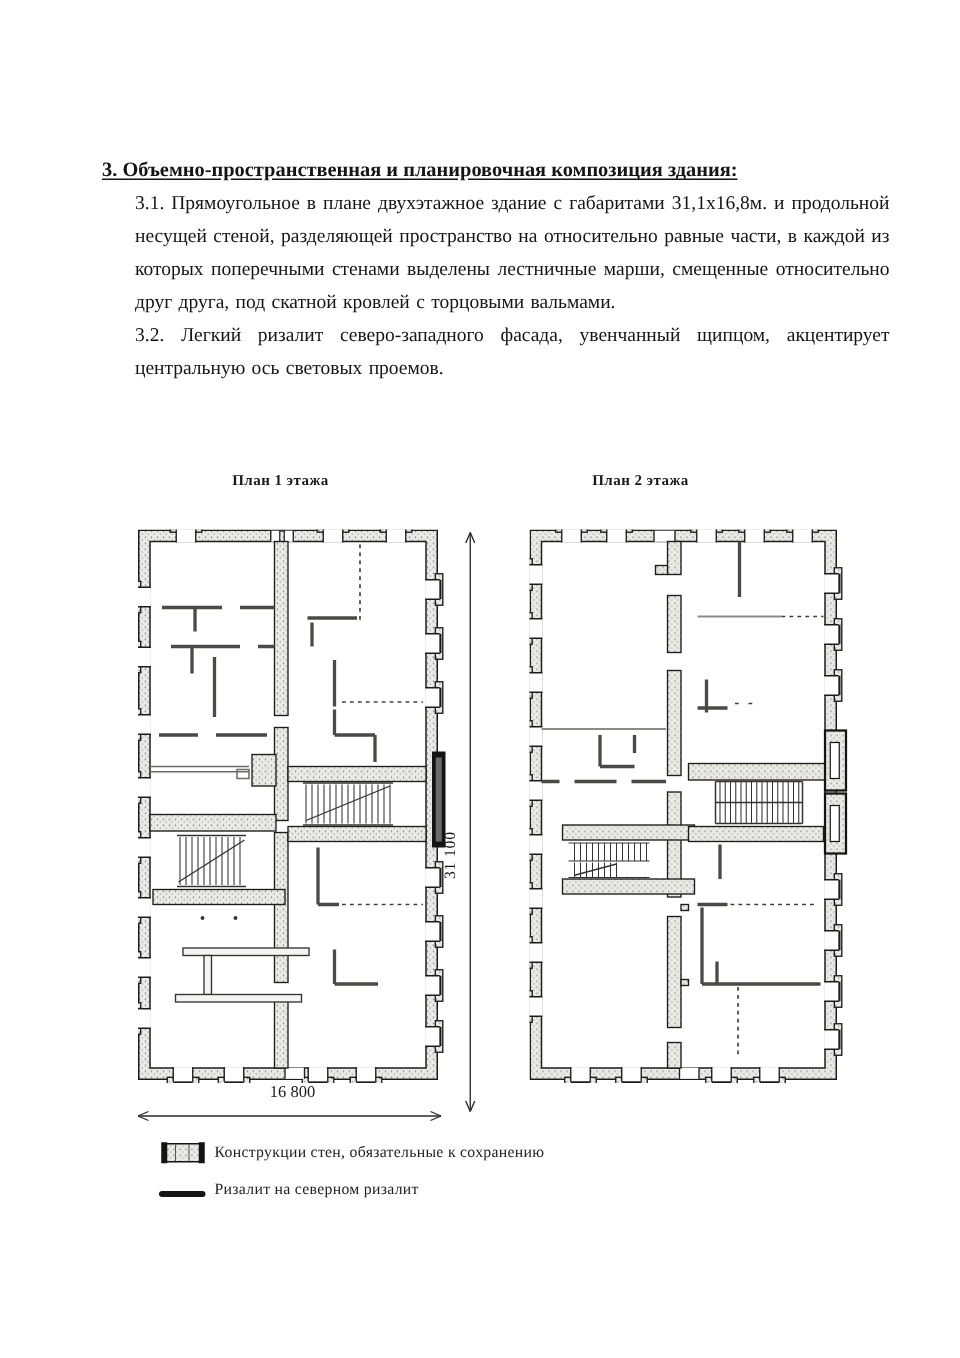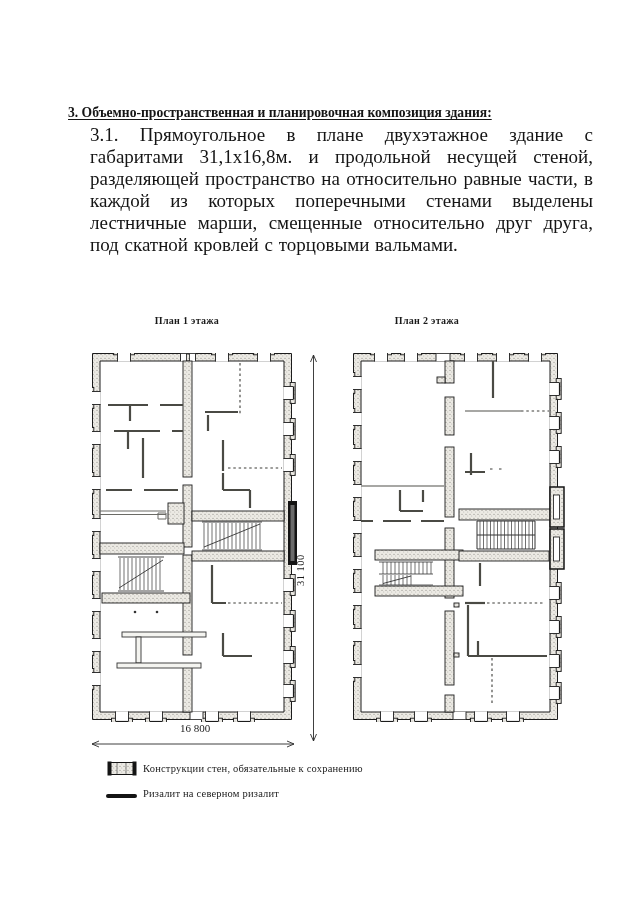--- a/index.html
+++ b/index.html
@@ -2,21 +2,21 @@
 <html><head>
 <meta charset="utf-8">
 <style>
   html,body{margin:0;padding:0;background:#fff;}
   .page{position:relative;width:640px;height:905px;background:#ffffff;overflow:hidden;
         font-family:"Liberation Serif", serif;color:#151515;}
   .heading{position:absolute;left:68px;top:104px;width:524px;
            font-weight:700;font-size:13.6px;line-height:18px;
            text-decoration:underline;text-underline-offset:2px;}
   .bodytext{position:absolute;left:90px;top:124px;width:503px;
-            font-size:19px;line-height:22px;text-align:justify;word-spacing:1px;}
+            font-size:13px;line-height:22px;text-align:justify;word-spacing:1px;}
   .bodytext p{margin:0;}
   .plan-title{position:absolute;width:86px;text-align:center;
               font-size:10px;font-weight:700;letter-spacing:0.3px;color:#1a1a1a;}
   .dim-h{position:absolute;left:140px;top:722px;width:110px;text-align:center;
          font-size:11px;font-weight:400;color:#1a1a1a;}
   .dim-v{position:absolute;left:295px;top:502px;height:84px;
          writing-mode:vertical-rl;transform:rotate(180deg);
          font-size:10.5px;color:#1a1a1a;letter-spacing:0.5px;}
   .legend-label{position:absolute;font-size:10.5px;color:#222;letter-spacing:0.2px;}
   .legend-line{position:absolute;left:106px;top:794px;width:31px;height:4px;
@@ -41,20 +41,21 @@
         <rect x="-1.2" y="-6.5" width="9.8" height="13" fill="#fff"></rect>
         <path d="M-1.2,-6.5 H8.6 M-1.2,6.5 H8.6" stroke="#1c1c1c" stroke-width="0.9" fill="none"></path>
         <path d="M-1.6,-6.5 V6.5" stroke="#1c1c1c" stroke-width="1.4" fill="none"></path>
       </g>
     </defs>
   </svg>
 
   <div class="heading">3.  Объемно-пространственная и планировочная композиция здания:</div>
   <div class="bodytext">
     <p>3.1.  Прямоугольное в плане двухэтажное здание с габаритами 31,1х16,8м. и продольной несущей стеной, разделяющей пространство на относительно равные части, в каждой из которых поперечными стенами выделены лестничные марши, смещенные относительно друг друга, под скатной кровлей с торцовыми вальмами.</p>
+    <p>3.2.  Легкий ризалит северо-западного фасада, увенчанный щипцом, акцентирует центральную ось световых проемов.</p>
   </div>
 
   <div class="plan-title" style="left:144px;top:315px">План 1 этажа</div>
   <div class="plan-title" style="left:384px;top:315px">План 2 этажа</div>
 
   <svg class="abs" style="left:92px;top:353px" width="212" height="369" viewBox="0 0 212 369">
     <g>
       <path d="M0.5,0.5 H199.5 V366.5 H0.5 Z M8,8 H192 V359 H8 Z" fill="url(#wall-hatch)" fill-rule="evenodd" stroke="#1c1c1c" stroke-width="1"></path>
     </g>
     <g>

